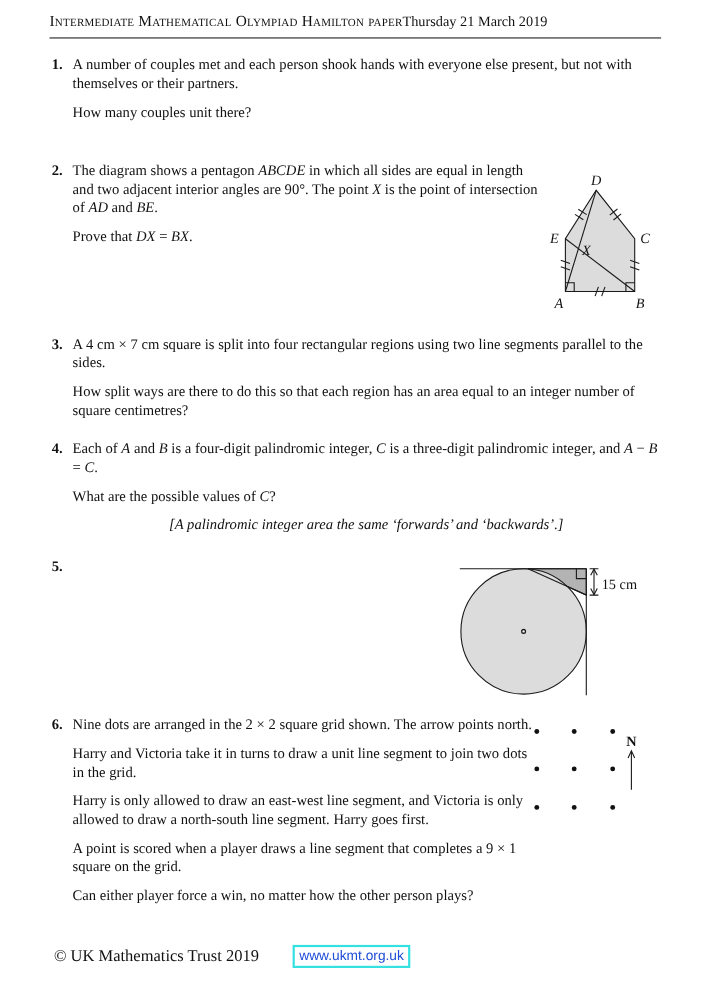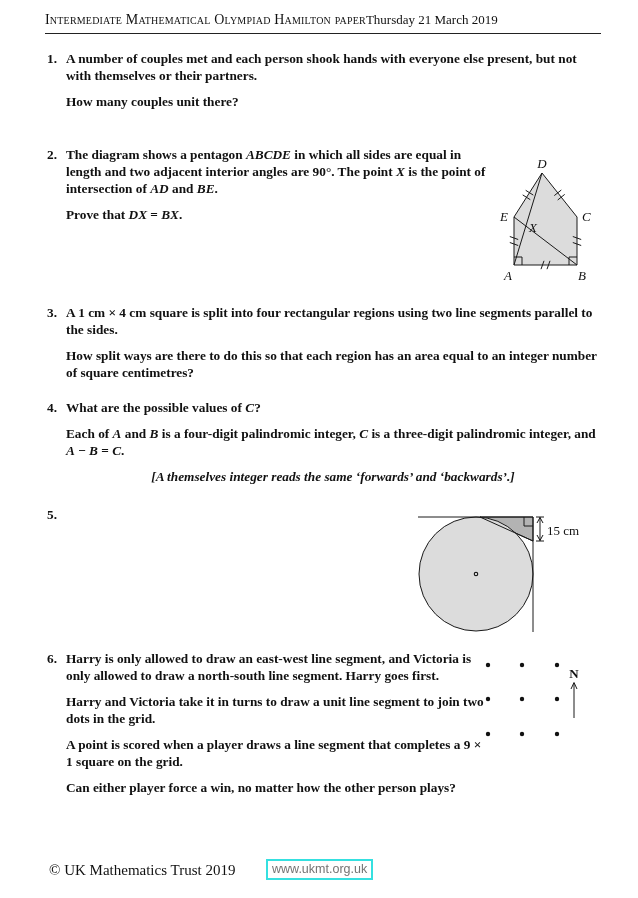--- a/index.html
+++ b/index.html
@@ -10,34 +10,34 @@
   }
   .header {
     position:absolute; left:45px; top:12px; width:556px;
     display:flex; justify-content:flex-start; align-items:baseline;
     border-bottom:1.5px solid #222; padding-bottom:5px;
   }
   .header-title { font-variant:small-caps; font-size:14px; letter-spacing:.2px; }
   .header-date { font-size:13px; }
   .q { position:absolute; left:45px; font-size:13.3px; line-height:17px; }
   .qnum { position:absolute; left:2px; top:0; font-weight:bold; }
-  .qbody { margin-left:21px;font-weight:bold; }
+  .qbody { margin-left:21px; }
   .qbody p { margin:0 0 9px 0; }
   .qbody p.note { text-align:center; font-style:italic; margin-top:8px; }
   sup { font-size:9px; line-height:0; }
   .diagram { position:absolute; }
   svg text { font-family:"Liberation Serif", serif; }
   .vtx { font-style:italic; font-size:13px; fill:#111; }
   .measure { font-size:13px; fill:#111; }
   .north { font-weight:bold; font-size:13px; fill:#111; }
   .footer-copy { position:absolute; left:49px; top:862px; font-size:15px; }
   .footer-link {
     position:absolute; left:266px; top:859px; border:2px solid #35e0e0;
     padding:1px 4px 2px 4px; font-family:"Liberation Sans", sans-serif;
-    font-size:12.5px; color:#737373; cursor:pointer; background:#fff;
+    font-size:12.5px; color:#1d4ed8; cursor:pointer; background:#fff;
   }
 </style>
 </head>
 <body>
 
 <div class="page">
 
   <div class="header">
     <span class="header-title">Intermediate Mathematical Olympiad Hamilton paper</span>
     <span class="header-date">Thursday 21 March 2019</span>
@@ -85,31 +85,31 @@
     <text class="vtx" x="14" y="68" text-anchor="end">E</text>
     <text class="vtx" x="88" y="68" text-anchor="start">C</text>
     <text class="vtx" x="14" y="127" text-anchor="middle">A</text>
     <text class="vtx" x="88" y="127" text-anchor="middle">B</text>
     <text class="vtx" x="35" y="79" text-anchor="start">X</text>
   </svg>
 
   <div class="q" style="top:304px; width:555px;">
     <span class="qnum">3.</span>
     <div class="qbody" style="width:534px;">
-      <p>A 1 cm × 4 cm square is split into four rectangular regions using two line segments parallel to the sides.</p>
+      <p>A 4 cm × 7 cm square is split into four rectangular regions using two line segments parallel to the sides.</p>
       <p>How split ways are there to do this so that each region has an area equal to an integer number of square centimetres?</p>
     </div>
   </div>
 
   <div class="q" style="top:399px; width:555px;">
     <span class="qnum">4.</span>
     <div class="qbody" style="width:534px;">
+      <p>Each of <i>A</i> and <i>B</i> is a four-digit palindromic integer, <i>C</i> is a three-digit palindromic integer, and <i>A</i> − <i>B</i> = <i>C</i>.</p>
       <p>What are the possible values of <i>C</i>?</p>
-      <p>Each of <i>A</i> and <i>B</i> is a four-digit palindromic integer, <i>C</i> is a three-digit palindromic integer, and <i>A</i> − <i>B</i> = <i>C</i>.</p>
-      <p class="note">[<i>A themselves integer reads the same ‘forwards’ and ‘backwards’.</i>]</p>
+      <p class="note">[<i>A palindromic integer area the same ‘forwards’ and ‘backwards’.</i>]</p>
     </div>
   </div>
 
   <div class="q" style="top:506px; width:381px;">
     <span class="qnum">5.</span>
     <div class="qbody" style="width:360px;">
     </div>
   </div>
 
   <svg class="diagram" style="left:416px; top:507px;" width="196" height="128" viewBox="0 0 196 128">
@@ -133,22 +133,23 @@
       <line x1="124" y1="10" x2="124" y2="34"></line>
       <polyline points="121,16 124,10.5 127,16"></polyline>
       <polyline points="121,28 124,33.5 127,28"></polyline>
     </g>
     <text class="measure" x="131" y="28">15 cm</text>
   </svg>
 
   <div class="q" style="top:650px; width:441px;">
     <span class="qnum">6.</span>
     <div class="qbody" style="width:420px;">
+      <p>Nine dots are arranged in the 2 × 2 square grid shown. The arrow points north.</p>
+      <p>Harry and Victoria take it in turns to draw a unit line segment to join two dots in the grid.</p>
       <p>Harry is only allowed to draw an east-west line segment, and Victoria is only allowed to draw a north-south line segment. Harry goes first.</p>
-      <p>Harry and Victoria take it in turns to draw a unit line segment to join two dots in the grid.</p>
       <p>A point is scored when a player draws a line segment that completes a 9 × 1 square on the grid.</p>
       <p>Can either player force a win, no matter how the other person plays?</p>
     </div>
   </div>
 
   <svg class="diagram" style="left:470px; top:652px;" width="135" height="95" viewBox="0 0 135 95">
     <g fill="#111">
       <circle cx="18" cy="13" r="2.2"></circle>
         <circle cx="52" cy="13" r="2.2"></circle>
         <circle cx="87" cy="13" r="2.2"></circle>

